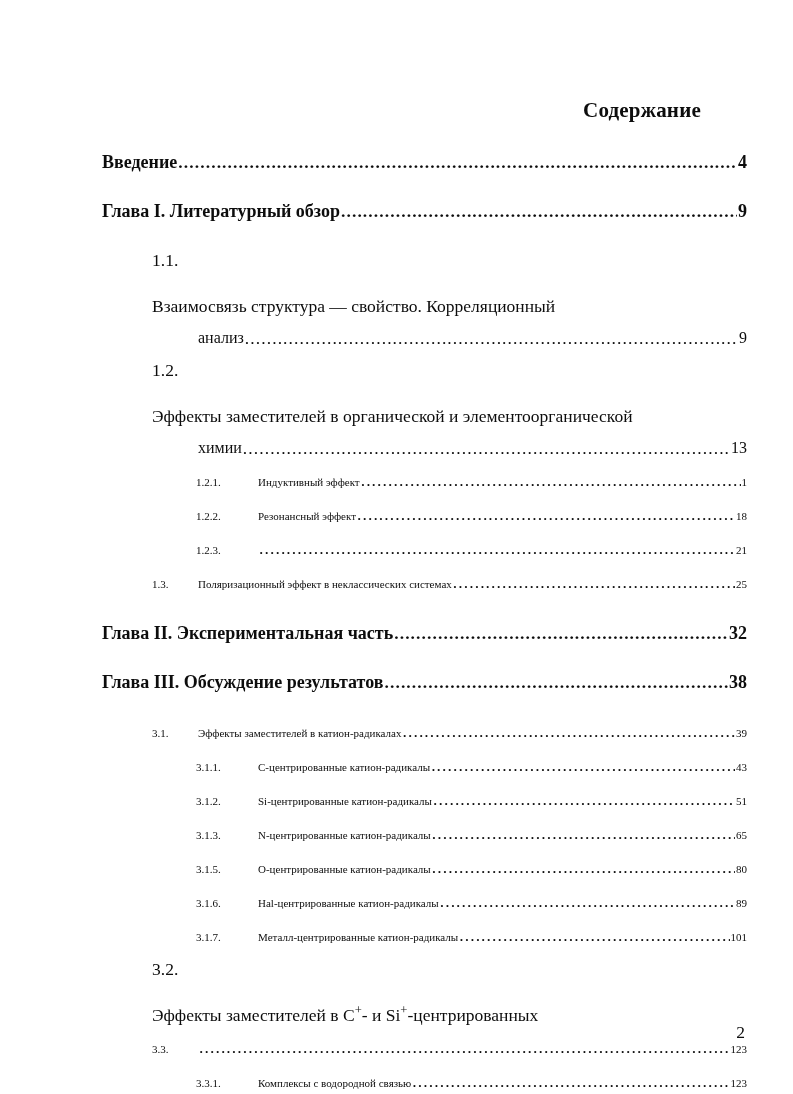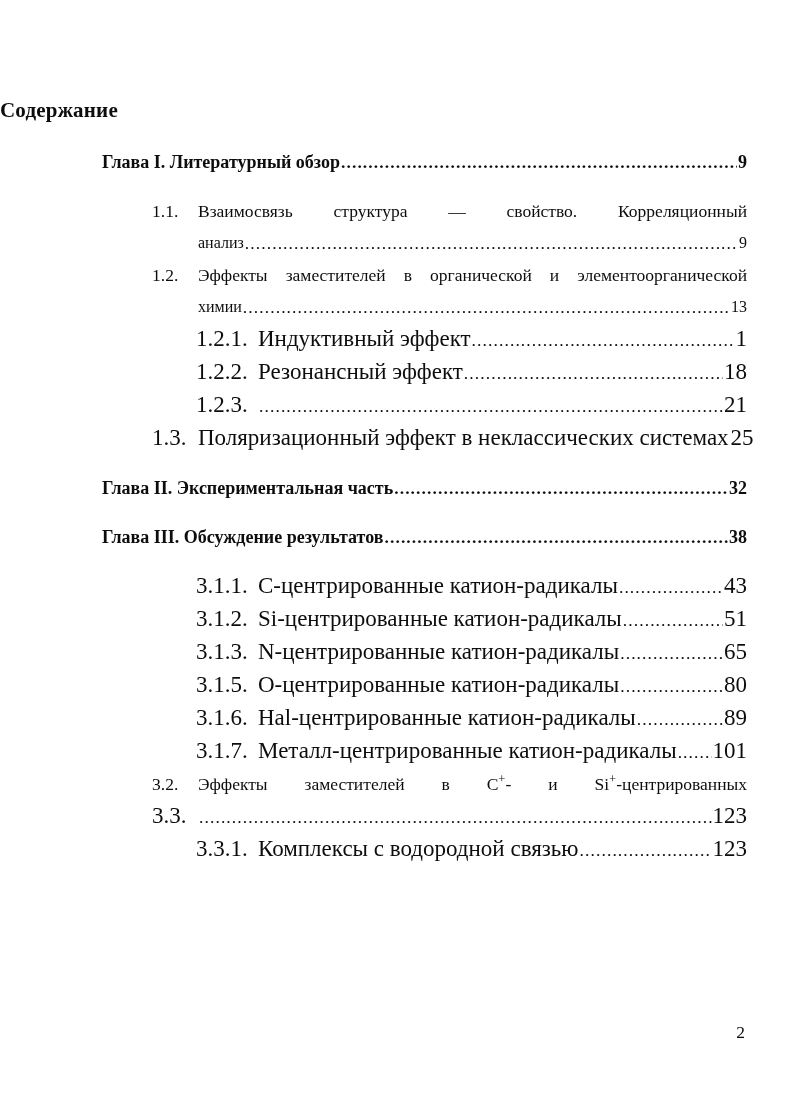--- a/index.html
+++ b/index.html
@@ -14,42 +14,42 @@
     background: #ffffff;
     font-family: "Liberation Serif", "DejaVu Serif", serif;
     color: #0d0d0d;
     overflow: hidden;
   }
   .toc-title {
     position: absolute;
     top: 98px;
     left: 0;
     width: 701px;
-    text-align: left;
+    text-align: right;
     font-size: 21px;
     font-weight: bold;
     letter-spacing: 0.2px;
   }
   .toc-body {
     position: absolute;
     top: 146px;
     left: 102px;
     width: 645px;
   }
 
   
   .entry {
     position: relative;
     margin: 0;
   }
   .entry-line {
     display: flex;
     align-items: baseline;
     width: 100%;
-    font-size: 23px;
+    font-size: 11px;
     line-height: 32px;
     white-space: nowrap;
   }
   .num {
     flex: 0 0 auto;
     text-align: left;
   }
   .label {
     flex: 0 0 auto;
   }
@@ -86,20 +86,21 @@
   
   .lvl3 { padding-left: 94px; }
   .lvl3 .num { width: 62px; }
 
   
   .wrap-first {
     display: flex;
     align-items: baseline;
     font-size: 17.5px;
     line-height: 32px;
+    flex-direction: column;
   }
   .wrap-first .num { flex: 0 0 46px; }
   .wrap-first .just {
     flex: 1 1 auto;
     text-align: justify;
     text-align-last: justify;
     white-space: normal;
   }
   .wrap-second {
     display: flex;
@@ -127,20 +128,27 @@
 </style>
 </head>
 <body>
 
 <div class="page">
 
   <div class="toc-title">Содержание</div>
 
   <div class="toc-body">
 
+    <div class="entry lvl1">
+      <div class="entry-line">
+        <span class="label">Введение</span>
+        <span class="leader"></span>
+        <span class="pagenum">4</span>
+      </div>
+    </div>
 
     <div class="entry lvl1">
       <div class="entry-line">
         <span class="label">Глава I. Литературный обзор</span>
         <span class="leader"></span>
         <span class="pagenum">9</span>
       </div>
     </div>
 
     <div class="entry lvl2" style="padding-left:50px">
@@ -211,20 +219,28 @@
     </div>
 
     <div class="entry lvl1">
       <div class="entry-line">
         <span class="label">Глава III. Обсуждение результатов</span>
         <span class="leader"></span>
         <span class="pagenum">38</span>
       </div>
     </div>
 
+    <div class="entry lvl2">
+      <div class="entry-line">
+        <span class="num">3.1.</span>
+        <span class="label">Эффекты заместителей в катион-радикалах</span>
+        <span class="leader"></span>
+        <span class="pagenum">39</span>
+      </div>
+    </div>
 
     <div class="entry lvl3">
       <div class="entry-line">
         <span class="num">3.1.1.</span>
         <span class="label">C-центрированные катион-радикалы</span>
         <span class="leader"></span>
         <span class="pagenum">43</span>
       </div>
     </div>
 

